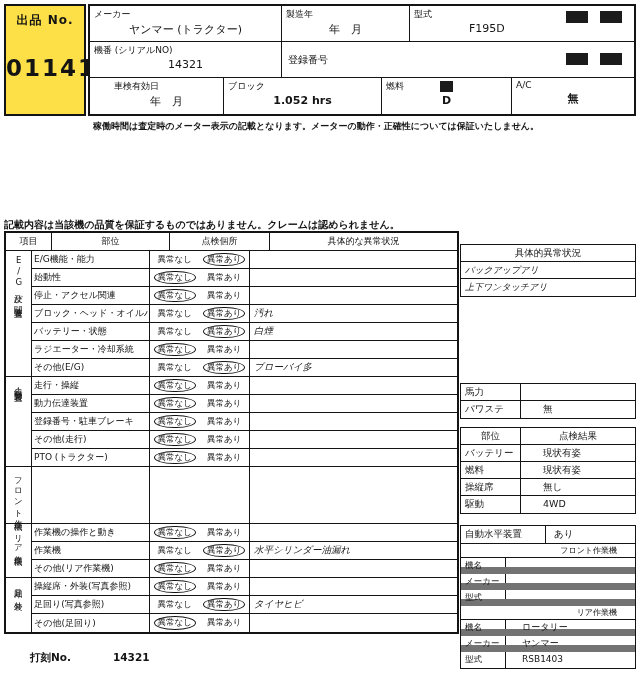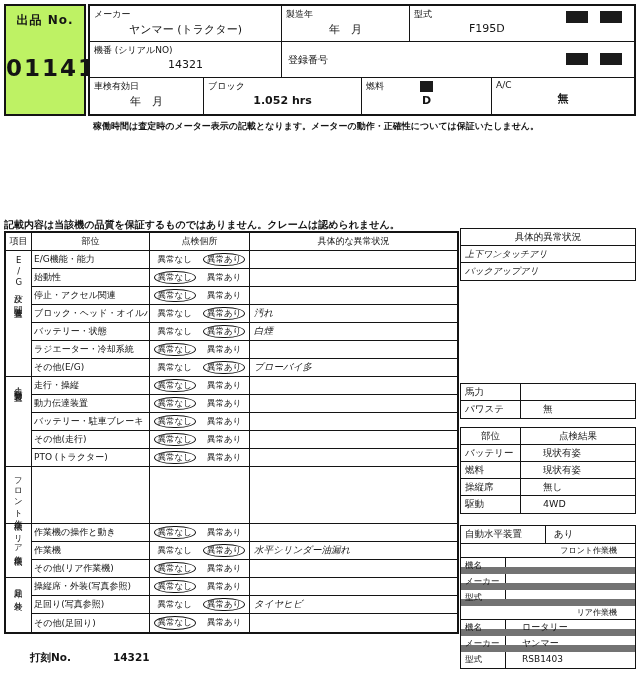--- a/index.html
+++ b/index.html
@@ -1,50 +1,50 @@
 <!DOCTYPE html>
 <html><head>
 <meta charset="utf-8">
 <style>
   * { margin:0; padding:0; box-sizing:border-box; }
   html,body { background:#f5f5f3; }
   body { font-family:"DejaVu Sans","Liberation Sans",sans-serif; color:#141414; }
   .page { position:relative; width:640px; height:680px; background:#ffffff; overflow:hidden; }
 
   
-  .exhibit-box { position:absolute; left:4px; top:4px; width:82px; height:112px; border:2px solid #141414; background:#bef264; }
+  .exhibit-box { position:absolute; left:4px; top:4px; width:82px; height:112px; border:2px solid #141414; background:#fde047; }
   .exhibit-label { margin-top:6px; text-align:center; font-size:12px; font-weight:bold; letter-spacing:1px; }
   .exhibit-value { margin-top:26px; text-align:center; font-size:23px; font-weight:bold; letter-spacing:2px; }
 
   
   .head-table { position:absolute; left:88px; top:4px; width:548px; height:112px; border:2px solid #141414; background:#fff; }
   .hrow { display:flex; border-bottom:1px solid #141414; }
   .hrow:last-child { border-bottom:none; }
   .hrow.r1, .hrow.r2 { height:36px; }
-  .hrow.r3 { height:36px; }
+  .hrow.r3 { height:36px;padding-left:20px; }
   .hcell { position:relative; border-right:1px solid #141414; padding:2px 4px 0 4px; }
   .hcell:last-child { border-right:none; }
   .hcell .lab { display:block; font-size:9px; }
   .hcell .val { display:block; font-size:11px; text-align:center; margin-top:1px; font-weight:bold; }
   .hcell .val.light { font-weight:normal; }
   .hcell .midlab { font-size:10px; line-height:32px; padding-left:2px; }
   .blackout { position:absolute; background:#1b1b1b; }
   .bo-a { width:22px; height:12px; top:5px; right:46px; }
   .bo-b { width:22px; height:12px; top:5px; right:12px; }
   .bo-c { width:13px; height:11px; top:3px; left:58px; }
 
   .meter-note { position:absolute; left:93px; top:120px; width:541px; font-size:9px; font-weight:bold; }
 
   .disclaimer { position:absolute; left:4px; top:218px; width:460px; font-size:10px; font-weight:bold; }
 
   
   .insp-table { position:absolute; left:4px; top:231px; width:455px; border:2px solid #141414; background:#fff; }
   .insp-header { display:flex; height:18px; border-bottom:1px solid #141414; }
   .insp-header .h { display:flex; align-items:center; justify-content:center; font-size:9px; border-right:1px solid #141414; }
-  .h.item { width:26px;text-align:center; }
+  .h.item { width:46px;text-align:center; }
   .h.part { width:118px; }
   .h.check { width:100px; }
   .h.cond { flex:1; border-right:none; }
 
   .section { display:flex; }
   .sec-label { width:26px; border-right:1px solid #141414; border-bottom:1px solid #141414; display:flex; justify-content:center; padding-top:4px; }
   .sec-label span { writing-mode:vertical-rl; text-orientation:upright; font-size:8.5px; letter-spacing:1px; line-height:1; }
   .sec-rows { flex:1; }
   .trow { display:flex; height:18px; border-bottom:1px solid #141414; }
   .trow.tall { height:57px; }
@@ -52,21 +52,21 @@
   .c.part { width:118px; font-size:9px; padding-left:2px; white-space:nowrap; }
   .c.check { width:100px; font-size:8.5px; justify-content:space-around; }
   .c.remark { flex:1; border-right:none; font-size:9.5px; padding-left:4px; white-space:nowrap; }
   .section:last-child .trow:last-child,
   .section:last-child .sec-label { border-bottom:none; }
   .opt { border:1.2px solid transparent; border-radius:50%; padding:0 3px; white-space:nowrap; line-height:1.4; }
   .opt.circled { border-color:#141414; }
   .hand { font-style:italic; color:#1c1c1c; }
 
   
-  .abox { position:absolute; left:460px; top:228px; width:176px; border:1.5px solid #141414; background:#fff; }
+  .abox { position:absolute; left:460px; top:244px; width:176px; border:1.5px solid #141414; background:#fff; }
   .abox .title { height:17px; line-height:16px; text-align:center; font-size:9.5px; border-bottom:1px solid #141414; }
   .abox .entry { height:17px; line-height:16px; font-size:9px; padding-left:4px; border-bottom:1px solid #141414; }
   .abox .entry:last-child { border-bottom:none; }
 
   .box-table { position:absolute; left:460px; width:176px; border:1.5px solid #141414; background:#fff; }
   .spec-table { top:383px; }
   .result-table { top:427px; }
   .auto-table { top:525px; }
   .impl-table { top:543px; }
 
@@ -238,21 +238,21 @@
     </div>
             <div class="trow">
       <div class="c part">動力伝達装置</div>
       <div class="c check">
         <span class="opt ok circled">異常なし</span>
         <span class="opt ng">異常あり</span>
       </div>
       <div class="c remark hand"></div>
     </div>
             <div class="trow">
-      <div class="c part">バッテリー・駐車ブレーキ</div>
+      <div class="c part">登録番号・駐車ブレーキ</div>
       <div class="c check">
         <span class="opt ok circled">異常なし</span>
         <span class="opt ng">異常あり</span>
       </div>
       <div class="c remark hand"></div>
     </div>
             <div class="trow">
       <div class="c part">その他(走行)</div>
       <div class="c check">
         <span class="opt ok circled">異常なし</span>
@@ -345,22 +345,22 @@
       </div>
       <div class="c remark hand"></div>
     </div>
           </div>
         </div>
       </div>
   </div>
 
   <div class="abox">
     <div class="title">具体的異常状況</div>
+    <div class="entry hand">バックアップアリ</div>
     <div class="entry hand">上下ワンタッチアリ</div>
-    <div class="entry hand">バックアップアリ</div>
   </div>
 
   <div class="box-table spec-table">
     <div class="srow">
       <div class="sl">馬力</div>
     </div>
     <div class="srow">
       <div class="sl">パワステ</div>
       <div class="sv pl">無</div>
     </div>

